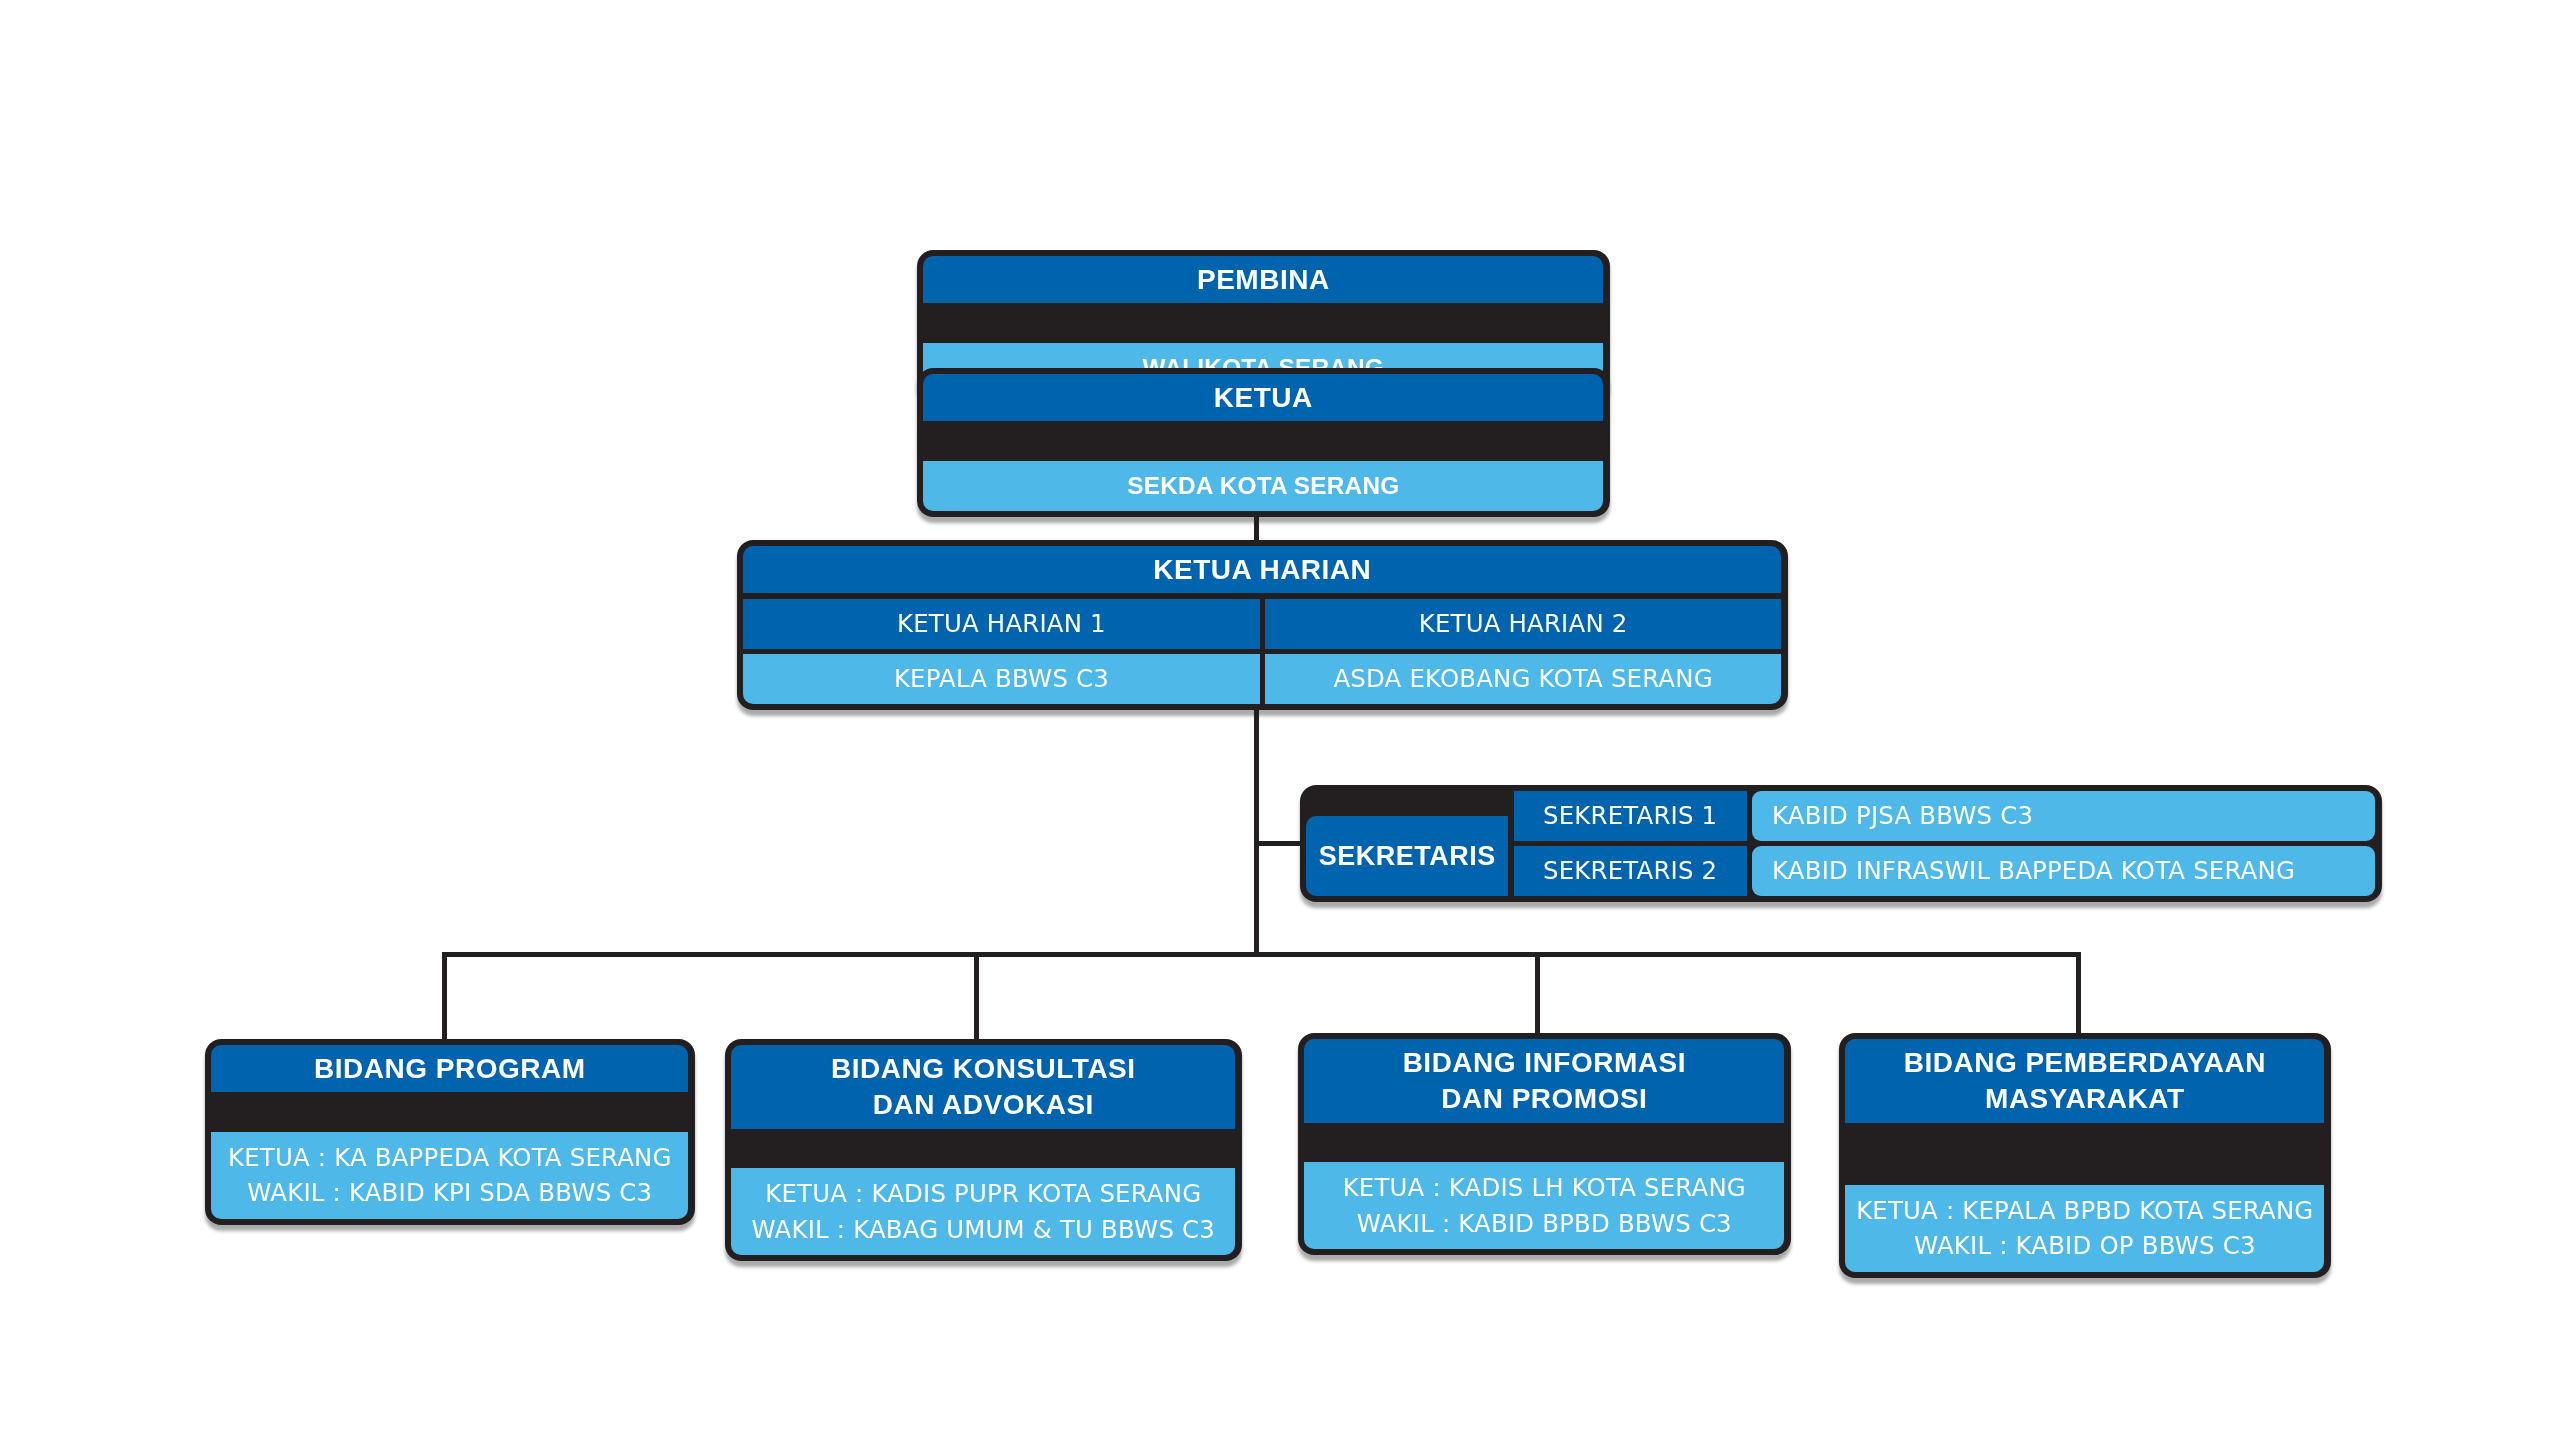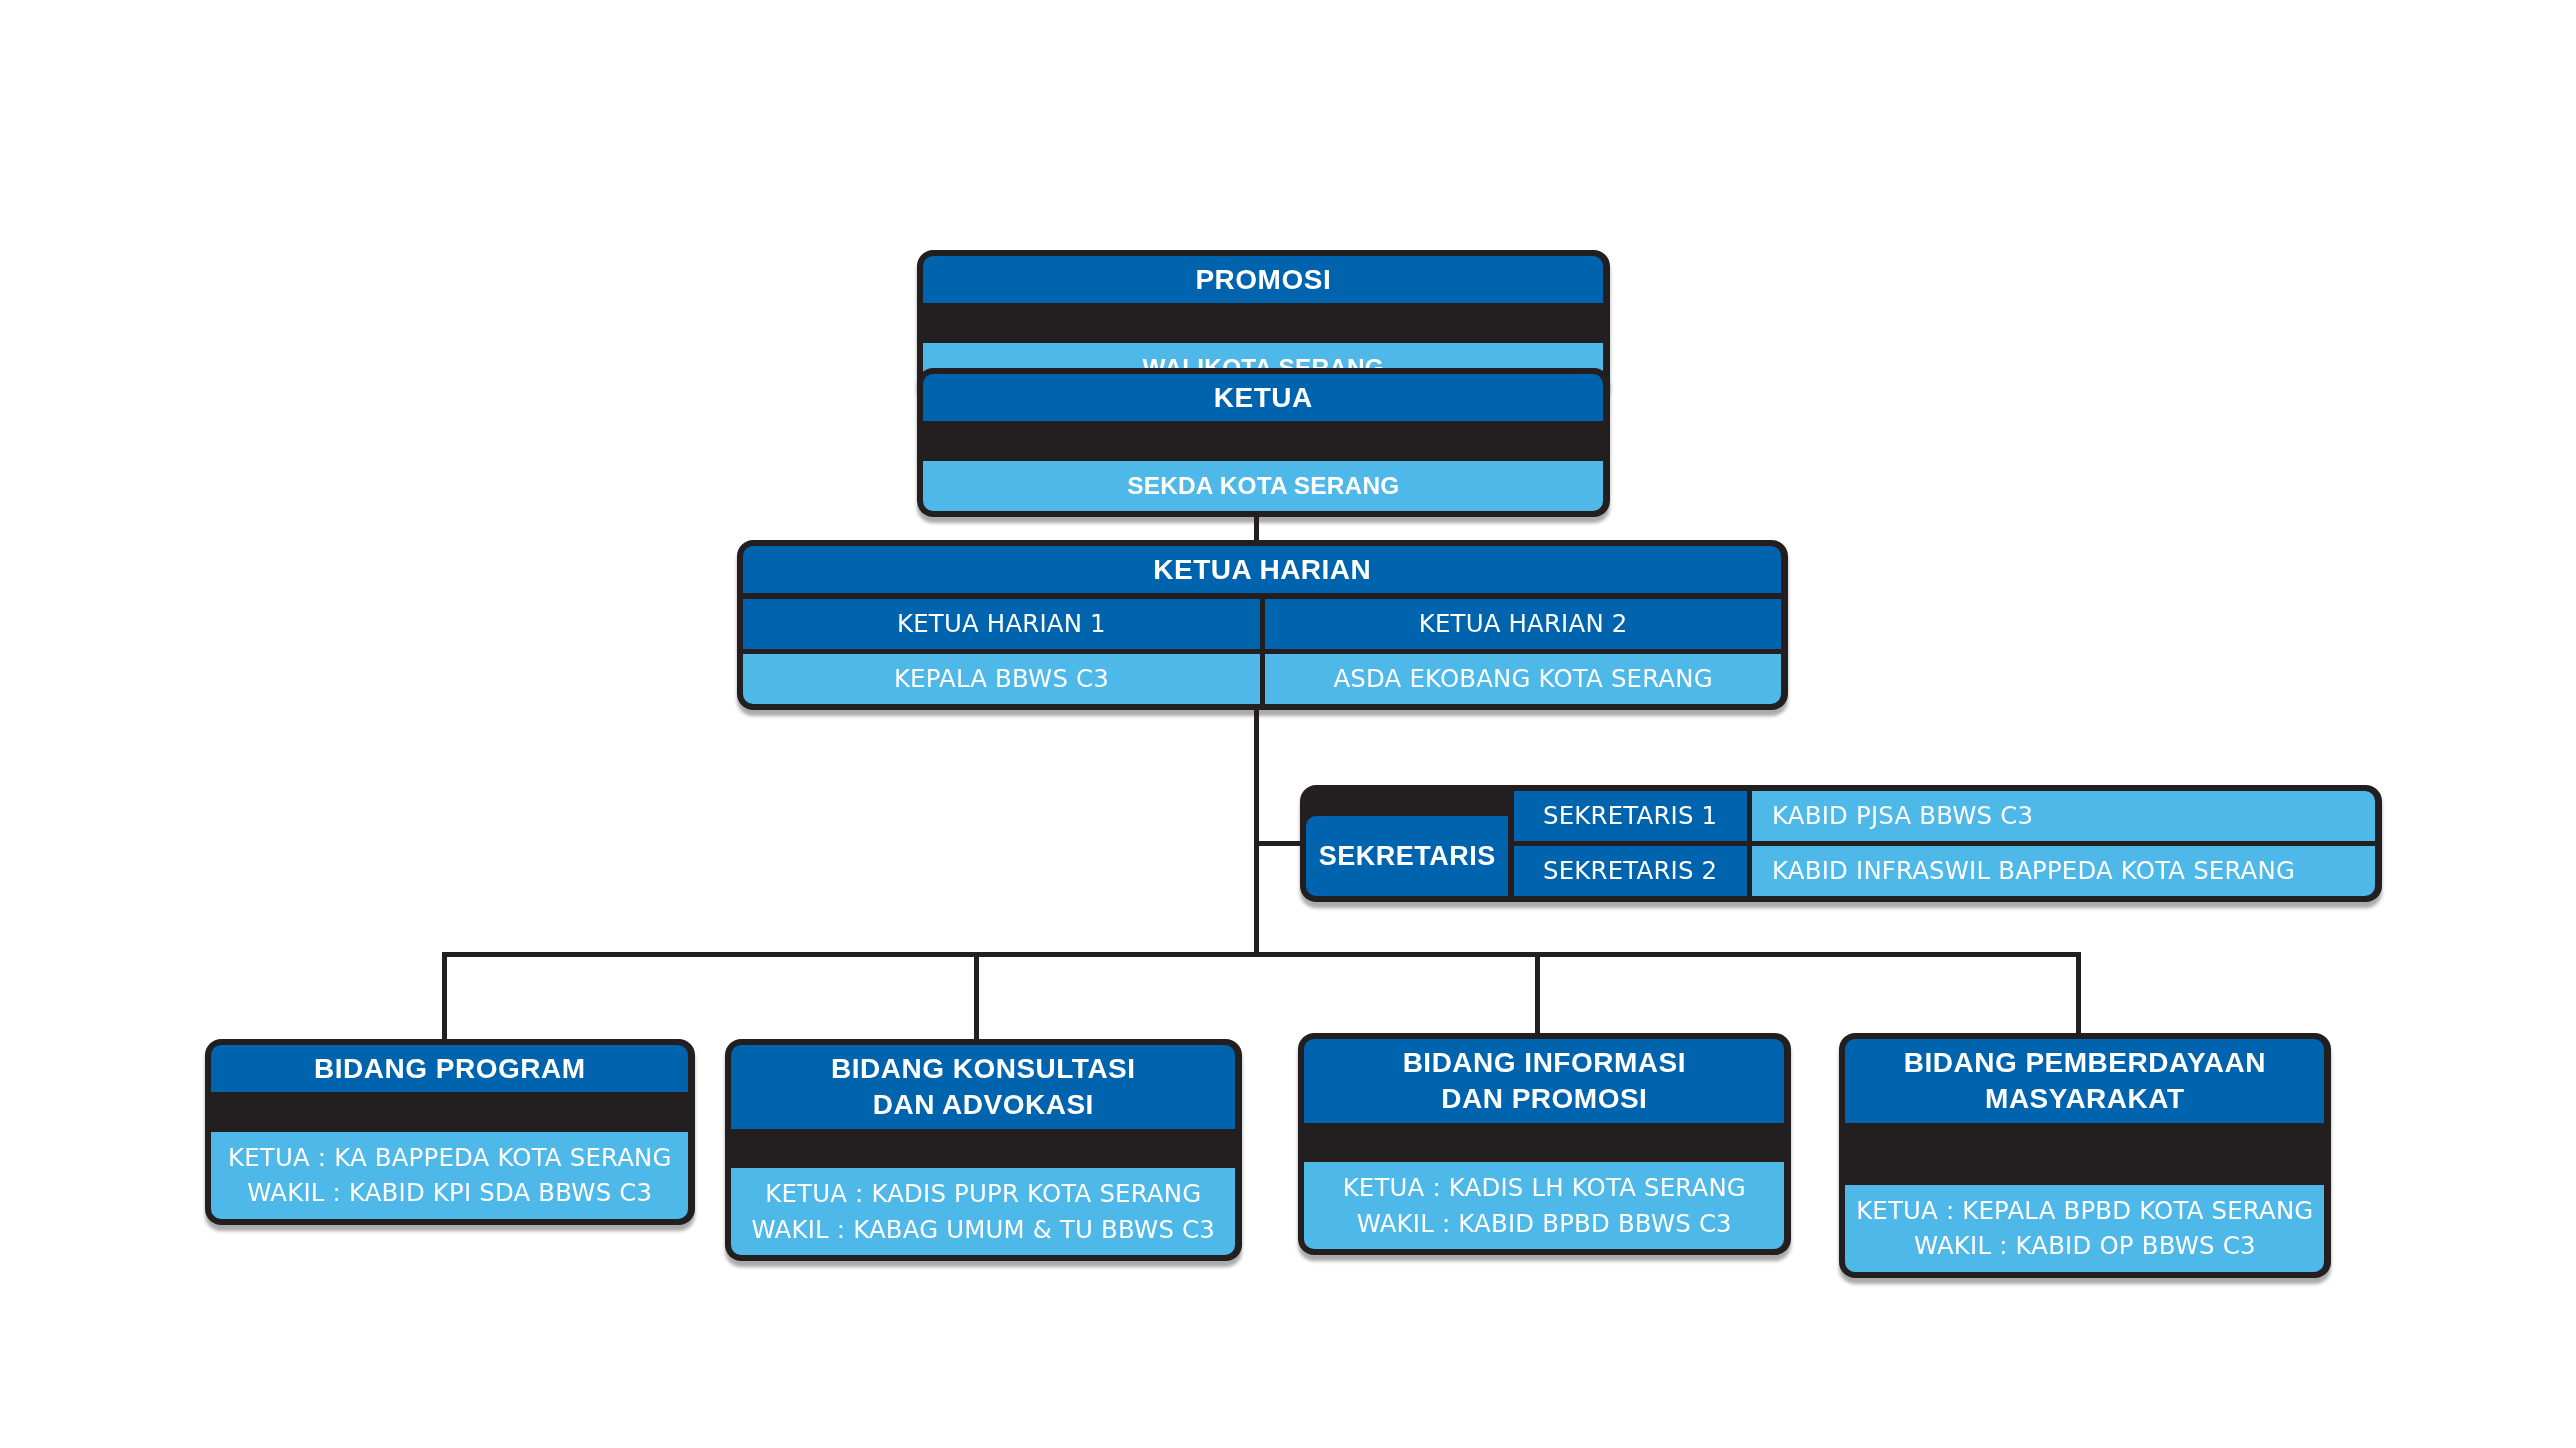--- a/index.html
+++ b/index.html
@@ -100,20 +100,21 @@
     display: flex;
     align-items: center;
     justify-content: center;
   }
   .sek-val {
     display: flex;
     align-items: center;
     justify-content: flex-start;
     text-align: right;
     padding-left: 20px;
+    border-radius: 9px;
   }
 
   .lines2 { display: flex; flex-direction: column; padding: 8.1px 3.6px; }
   .lines2 > div { white-space: nowrap; line-height: 1.45; }
 
   
   #trunk      { left: 1254px; top: 299px;  width: 4.5px;    height: 658px; }
   #h-sek      { left: 1254px; top: 841px;  width: 51px;   height: 4.5px; }
   #h-dist     { left: 442px;  top: 952px; width: 1639px; height: 4.5px; }
   #drop-1     { left: 442px;  top: 952px; width: 4.5px;    height: 95px; }
@@ -128,21 +129,21 @@
 
   <div class="line" id="trunk"></div>
   <div class="line" id="h-sek"></div>
   <div class="line" id="h-dist"></div>
   <div class="line" id="drop-1"></div>
   <div class="line" id="drop-2"></div>
   <div class="line" id="drop-3"></div>
   <div class="line" id="drop-4"></div>
 
   <div class="node" id="node-pembina">
-    <div class="cell dark title rt">PROMOSI</div>
+    <div class="cell dark title rt">PEMBINA</div>
     <div class="cell light value bold rb">WALIKOTA SERANG</div>
   </div>
 
   <div class="node" id="node-ketua">
     <div class="cell dark title rt">KETUA</div>
     <div class="cell light value bold rb">SEKDA KOTA SERANG</div>
   </div>
 
   <div class="node kh-grid" id="node-ketua-harian">
     <div class="cell dark title rt span2">KETUA HARIAN</div>

